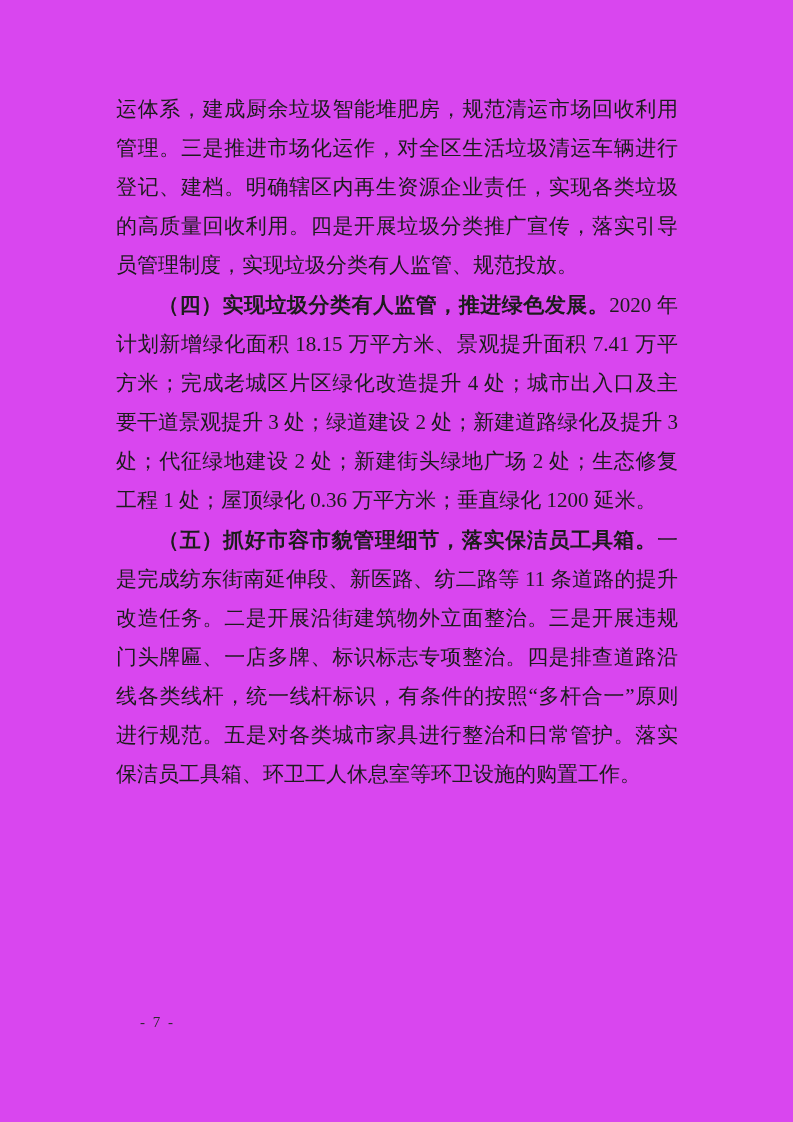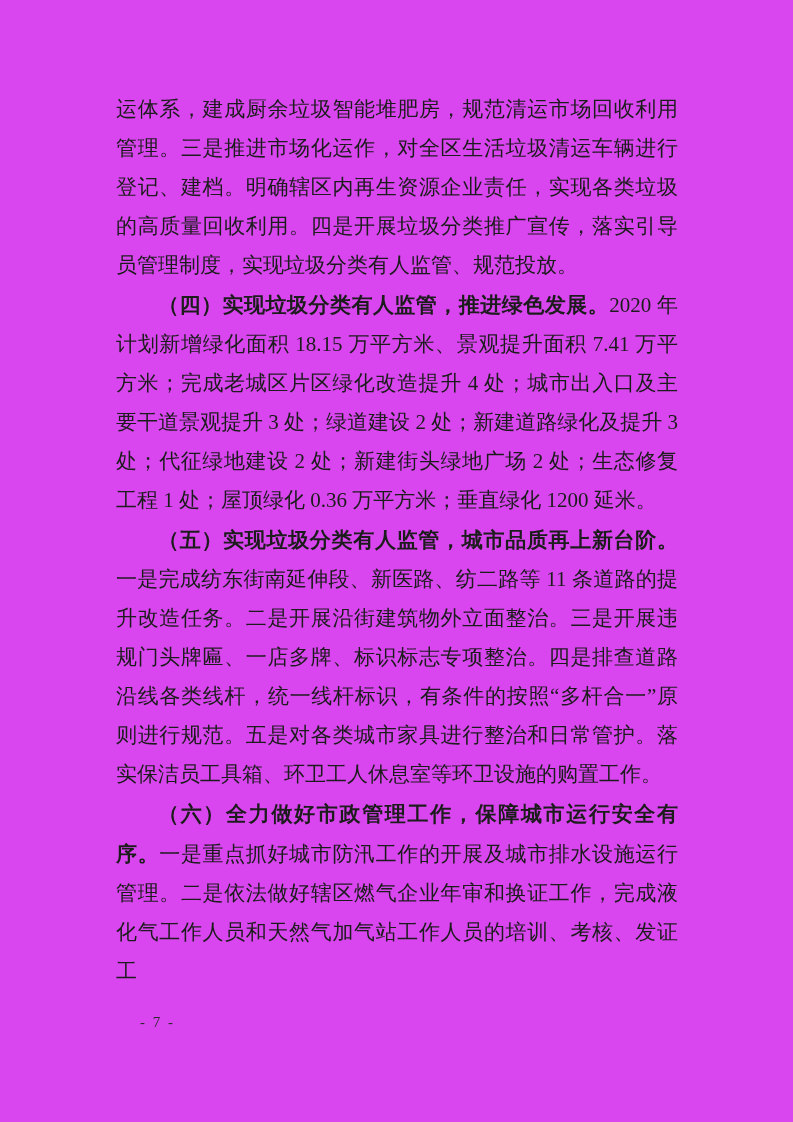--- a/index.html
+++ b/index.html
@@ -51,20 +51,19 @@
 </head>
 <body>
 
 <div class="page">
   <div class="content">
 
     <p class="para"><span>运体系，建成厨余垃圾智能堆肥房，规范清运市场回收利用管理。三是推进市场化运作，对全区生活垃圾清运车辆进行登记、建档。明确辖区内再生资源企业责任，实现各类垃圾的高质量回收利用。四是开展垃圾分类推广宣传，落实引导员管理制度，实现垃圾分类有人监管、规范投放。</span></p>
 
     <p class="para indent"><span class="lead">（四）实现垃圾分类有人监管，推进绿色发展。</span><span>2020 年计划新增绿化面积 18.15 万平方米、景观提升面积 7.41 万平方米；完成老城区片区绿化改造提升 4 处；城市出入口及主要干道景观提升 3 处；绿道建设 2 处；新建道路绿化及提升 3 处；代征绿地建设 2 处；新建街头绿地广场 2 处；生态修复工程 1 处；屋顶绿化 0.36 万平方米；垂直绿化 1200 延米。</span></p>
 
-    <p class="para indent"><span class="lead">（五）实现垃圾分类有人监管，城市品质再上新台阶。</span><span>一是完成纺东街南延伸段、新医路、纺二路等 11 条道路的提升改造任务。二是开展沿街建筑物外立面整治。三是开展违规门头牌匾、一店多牌、标识标志专项整治。四是排查道路沿线各类线杆，统一线杆标识，有条件的按照“多杆合一”原则进行规范。五是对各类城市家具进行整治和日常管护。落实保洁员工具箱、环卫工人休息室等环卫设施的购置工作。</span></p>
+    <p class="para indent"><span class="lead">（五）抓好市容市貌管理细节，落实保洁员工具箱。</span><span>一是完成纺东街南延伸段、新医路、纺二路等 11 条道路的提升改造任务。二是开展沿街建筑物外立面整治。三是开展违规门头牌匾、一店多牌、标识标志专项整治。四是排查道路沿线各类线杆，统一线杆标识，有条件的按照“多杆合一”原则进行规范。五是对各类城市家具进行整治和日常管护。落实保洁员工具箱、环卫工人休息室等环卫设施的购置工作。</span></p>
 
-    <p class="para indent"><span class="lead">（六）全力做好市政管理工作，保障城市运行安全有序。</span><span>一是重点抓好城市防汛工作的开展及城市排水设施运行管理。二是依法做好辖区燃气企业年审和换证工作，完成液化气工作人员和天然气加气站工作人员的培训、考核、发证工</span></p>
 
   </div>
 
   <div class="footer">- 7 -</div>
 </div>
 
 </body></html>

